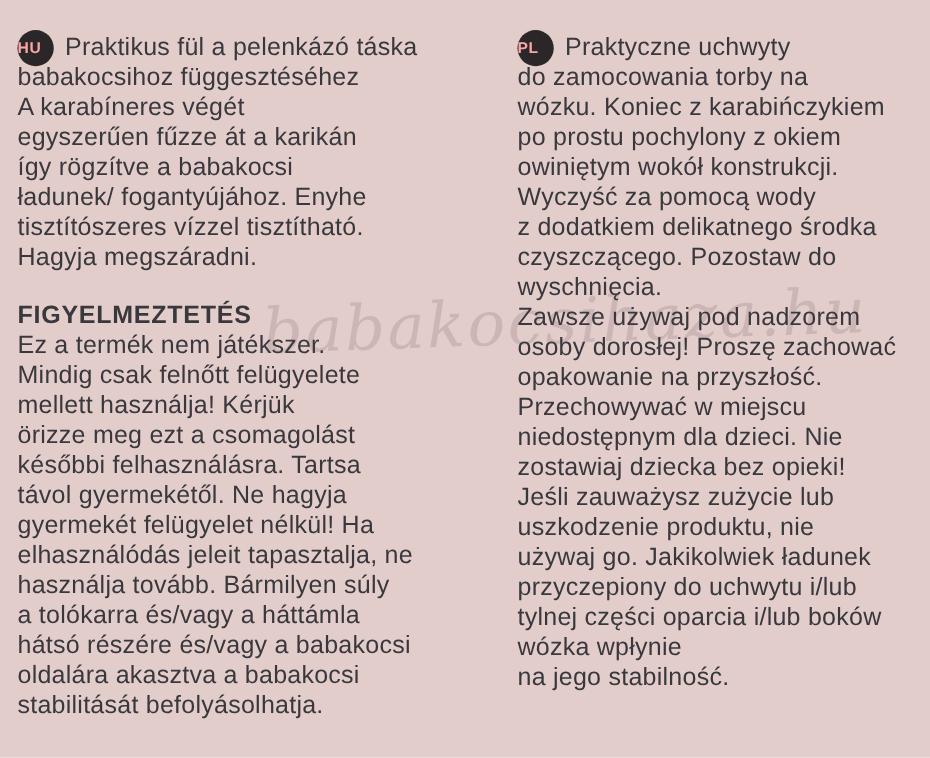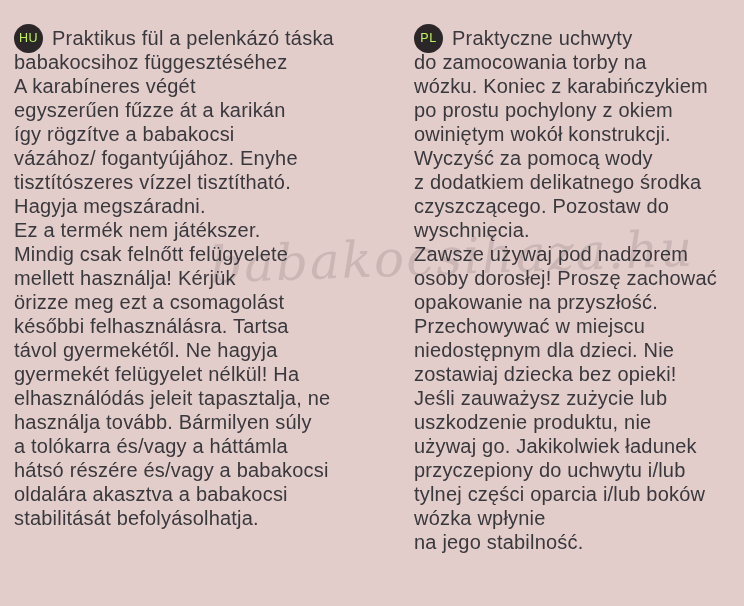--- a/index.html
+++ b/index.html
@@ -56,48 +56,48 @@
     letter-spacing: 0.6px;
   }
   .badge {
     position: absolute;
     left: 0;
     top: -2px;
     width: 29px;
     height: 29px;
     border-radius: 50%;
     background: #2b2728;
-    color: #bef264;
+    color: #fca5a5;
     font-size: 12.5px;
-    font-weight: 400;
+    font-weight: 700;
     line-height: 29px;
-    text-align: center;
     text-indent: 0;
     letter-spacing: 0.5px;
   }
 </style>
 </head>
 <body>
 
 <div class="page">
 
   <div class="watermark">babakocsihaza.hu</div>
 
   <section class="column column-hu">
     <p class="intro">
       <span class="badge">HU</span>
       <span class="intro-text">Praktikus fül a pelenkázó táska
 babakocsihoz függesztéséhez
 A karabíneres végét
 egyszerűen fűzze át a karikán
 így rögzítve a babakocsi
-vázához/ fogantyújához. Enyhe
+ładunek/ fogantyújához. Enyhe
 tisztítószeres vízzel tisztítható.
 Hagyja megszáradni.</span>
     </p>
+    <h2 class="heading">FIGYELMEZTETÉS</h2>
     <p class="warning">Ez a termék nem játékszer.
 Mindig csak felnőtt felügyelete
 mellett használja! Kérjük
 örizze meg ezt a csomagolást
 későbbi felhasználásra. Tartsa
 távol gyermekétől. Ne hagyja
 gyermekét felügyelet nélkül! Ha
 elhasználódás jeleit tapasztalja, ne
 használja tovább. Bármilyen súly
 a tolókarra és/vagy a háttámla

